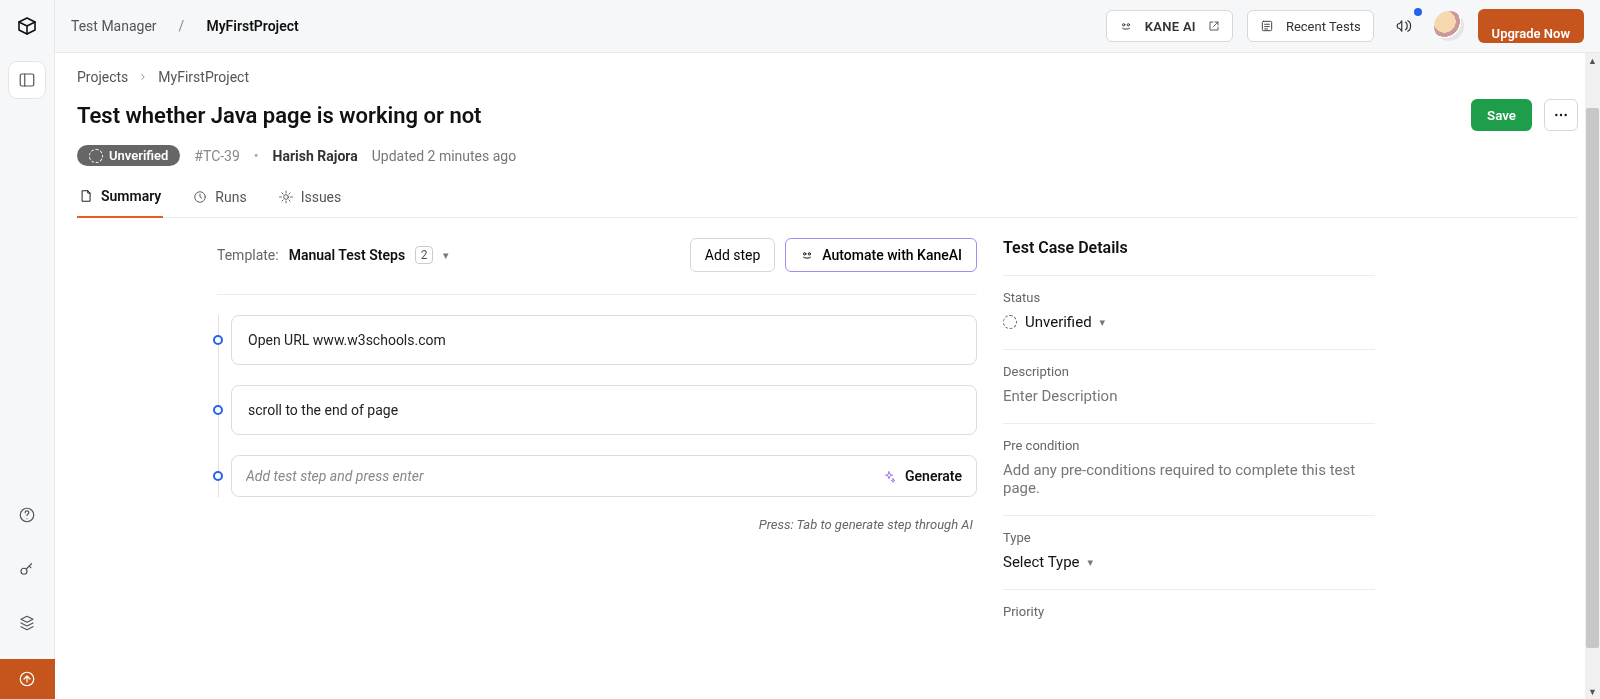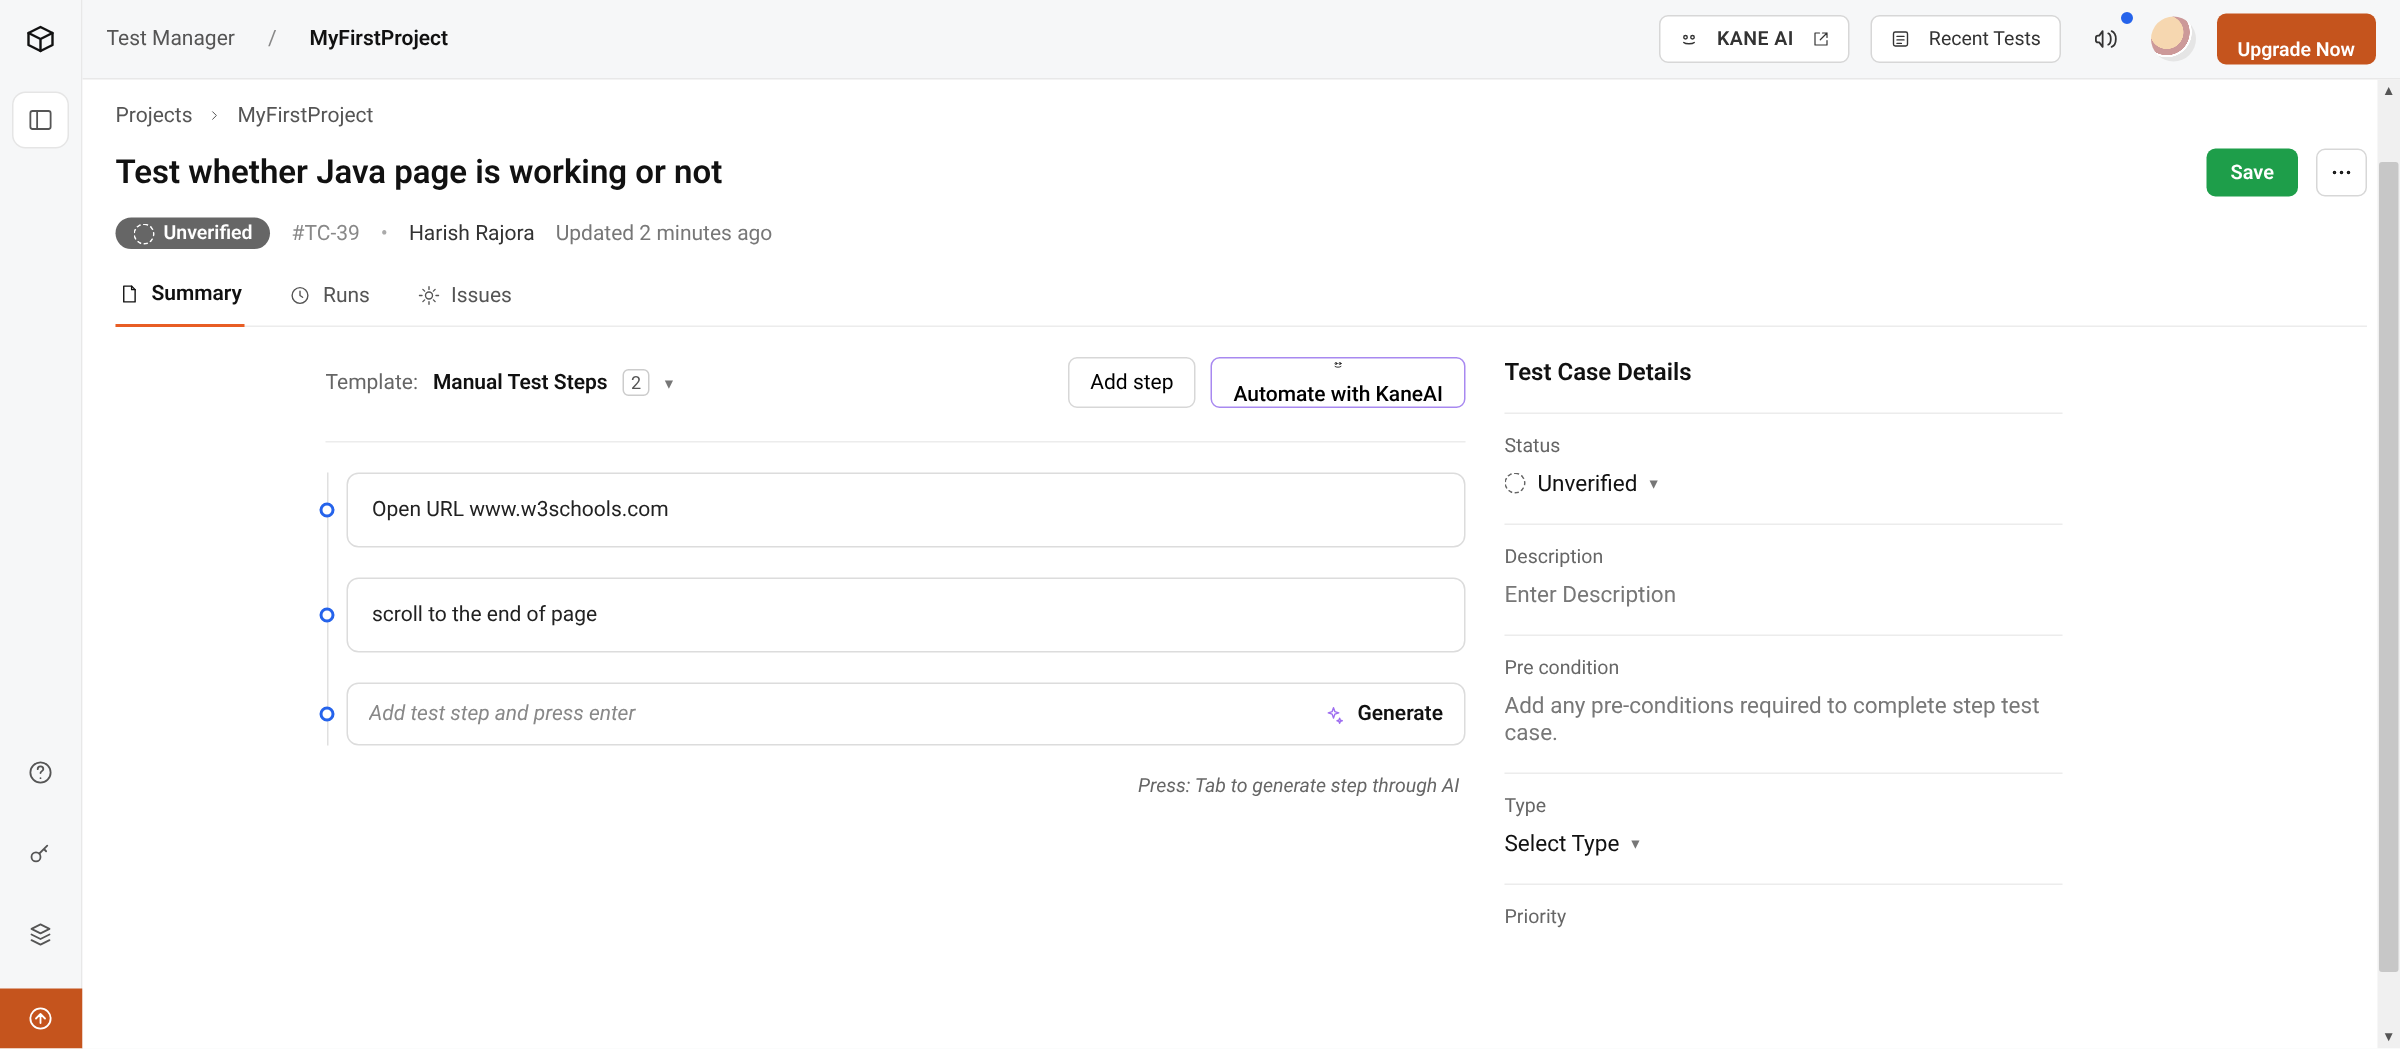--- a/index.html
+++ b/index.html
@@ -28,33 +28,33 @@
   
   .content{flex:1;background:#fff;border-top:1px solid #e8e8e8;display:flex;flex-direction:column;padding:16px 22px 0 22px;position:relative;overflow:hidden;}
   .crumb2{display:flex;align-items:center;gap:10px;color:#555;font-size:14px;margin-bottom:14px;}
   .page-head{display:flex;align-items:center;gap:12px;margin-bottom:14px;}
   .page-title{font-size:22px;font-weight:600;color:#111;flex:1;}
   .save-btn{height:32px;background:#1e9e4a;color:#fff;border:none;border-radius:6px;padding:0 16px;font-weight:600;cursor:pointer;}
   .dots-btn{width:34px;height:32px;border:1px solid #d7d7d7;border-radius:6px;background:#fff;display:flex;align-items:center;justify-content:center;cursor:pointer;}
   .meta-row{display:flex;align-items:center;gap:14px;font-size:14px;color:#666;margin-bottom:14px;}
   .badge{display:inline-flex;align-items:center;gap:6px;background:#666;color:#fff;border-radius:12px;padding:3px 12px;font-size:13px;font-weight:600;}
   .meta-dot{color:#aaa;}
-  .author{color:#333;}
+  .author{color:#333;font-weight:bold;}
   .tabs{display:flex;gap:28px;border-bottom:1px solid #ececec;}
   .tab{display:inline-flex;align-items:center;gap:8px;padding:8px 2px 12px;color:#555;cursor:pointer;font-size:14px;}
   .tab.active{color:#111;font-weight:600;border-bottom:2px solid #e85d24;margin-bottom:-1px;}
   .body-cols{display:flex;gap:26px;padding-top:20px;flex:1;overflow:hidden;}
   .col-left{flex:1;max-width:760px;margin-left:140px;}
   .template-row{display:flex;align-items:center;gap:10px;margin-bottom:22px;}
   .template-label{color:#666;}
   .template-val{font-weight:600;color:#111;}
   .count-badge{display:inline-flex;align-items:center;justify-content:center;min-width:18px;height:18px;border:1px solid #ccc;border-radius:4px;font-size:12px;color:#555;padding:0 4px;}
   .template-spacer{flex:1;}
   .btn-addstep{height:34px;border:1px solid #d7d7d7;background:#fff;border-radius:6px;padding:0 14px;font-size:14px;cursor:pointer;}
-  .btn-auto{height:34px;border:1px solid #a889f0;border-radius:6px;padding:0 14px;background:#fff;font-size:14px;cursor:pointer;display:inline-flex;align-items:center;gap:8px;font-weight:500;flex-direction:column;}
+  .btn-auto{height:34px;border:1px solid #a889f0;border-radius:6px;padding:0 14px;background:#fff;font-size:14px;cursor:pointer;display:inline-flex;align-items:center;gap:8px;font-weight:500;}
   .steps-divider{height:1px;background:#ececec;margin:0 0 20px;}
   .steps{position:relative;padding-left:14px;}
   .steps::before{content:"";position:absolute;left:1px;top:0;bottom:0;width:1px;background:#e0e0e0;}
   .step-row{display:flex;align-items:center;gap:14px;margin-bottom:20px;position:relative;}
   .step-bullet{position:absolute;left:-18px;top:50%;transform:translateY(-50%);width:10px;height:10px;border:2px solid #2563eb;border-radius:50%;background:#fff;}
   .step-card{flex:1;border:1px solid #dcdcdc;border-radius:8px;padding:16px 16px;font-size:14px;color:#222;background:#fff;}
   .step-input-wrap{display:flex;align-items:center;width:100%;border:1px solid #dcdcdc;border-radius:8px;padding:12px 14px;background:#fff;}
   .step-input{flex:1;border:none;outline:none;font-size:14px;color:#222;font-style:italic;}
   .step-input::placeholder{color:#888;font-style:italic;}
   .gen-btn{display:inline-flex;align-items:flex-end;gap:9px;font-weight:600;color:#111;background:none;border:none;cursor:pointer;font-size:14px;}
@@ -268,21 +268,21 @@
           </div>
         </div>
 
         <div class="field">
           <div class="field-label">Description</div>
           <div class="field-val field-placeholder">Enter Description</div>
         </div>
 
         <div class="field">
           <div class="field-label">Pre condition</div>
-          <div class="field-val field-placeholder">Add any pre-conditions required to complete step test case.</div>
+          <div class="field-val field-placeholder">Add any pre-conditions required to complete this test page.</div>
         </div>
 
         <div class="field">
           <div class="field-label">Type</div>
           <div class="field-val">
             <span>Select Type</span>
             <span class="chev">▾</span>
           </div>
         </div>
 

